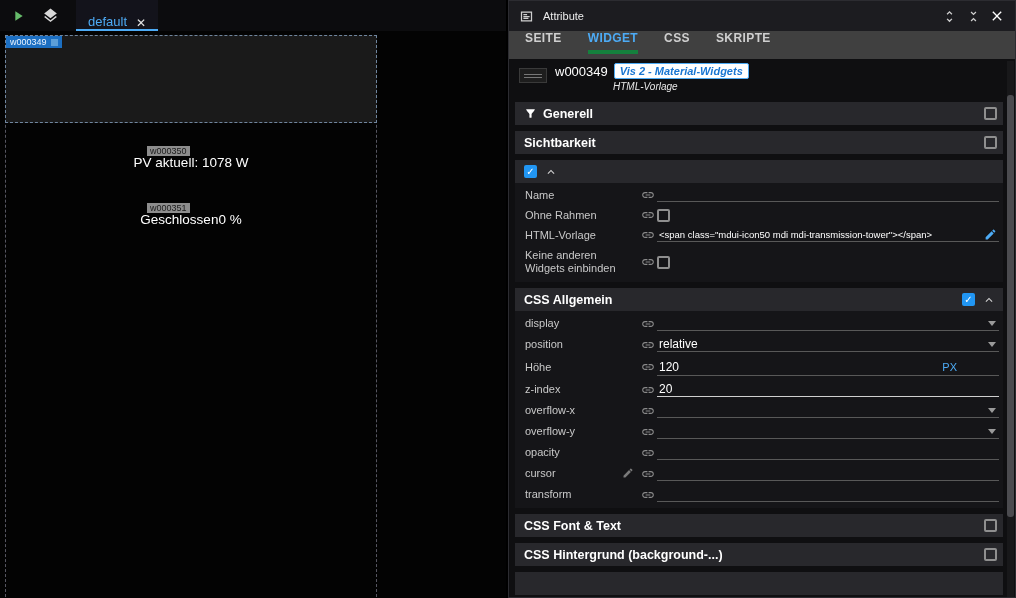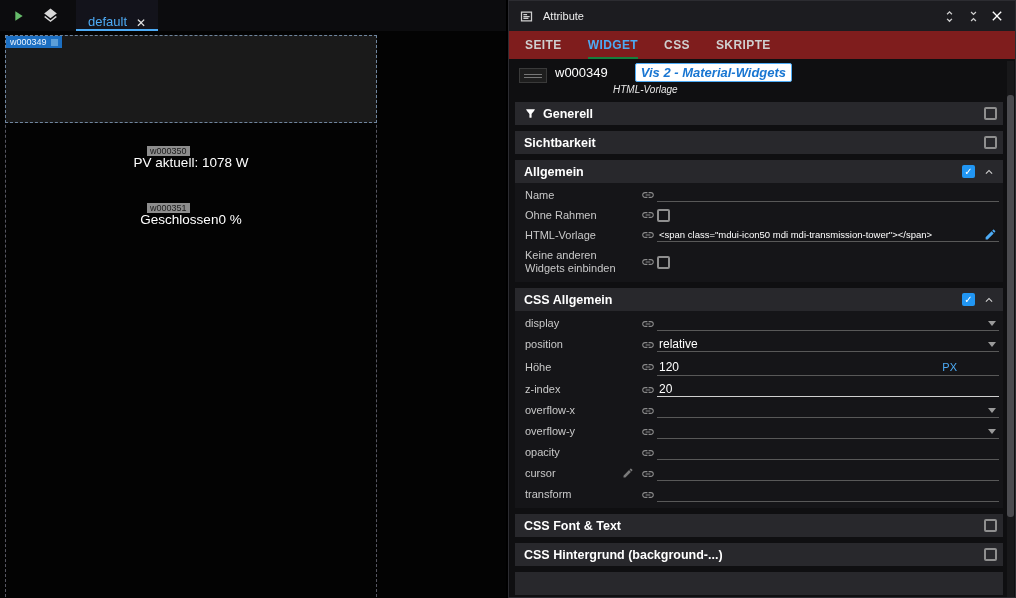--- a/index.html
+++ b/index.html
@@ -27,34 +27,34 @@
   .wchip { position:absolute; left:calc(50% - 44px); top:-9px; background:#8d8d8d;
            color:#1b1b1b; font-size:9px; padding:0 3px; white-space:nowrap; }
 
   
   .panel { position:absolute; left:508px; top:0; width:508px; height:598px;
            background:#0f0f11; border:1px solid #2c2c31; }
   .phead { height:30px; display:flex; align-items:center; padding:0 6px 0 10px; background:#1c1c20; }
   .phead-title { color:#ececec; font-size:11px; margin-left:9px; flex:1; }
   .hbtn { width:24px; height:24px; display:flex; align-items:center; justify-content:center; cursor:pointer; }
 
-  .ptabs { height:28px; display:flex; align-items:flex-end; gap:26px; padding:0 16px; background:#7f1d1d; }
+  .ptabs { height:28px; display:flex; align-items:flex-start; gap:26px; padding:0 16px; background:#404040; }
   .ptab { color:#cfcfcf; font-size:12px; font-weight:bold; letter-spacing:.4px;
           padding-bottom:7px; cursor:pointer; }
-  .ptab.active { color:#4dabf5; border-bottom:2px solid #15803d; padding-bottom:5px; }
+  .ptab.active { color:#4dabf5; border-bottom:4px solid #15803d; padding-bottom:5px; }
 
   .winfo { height:38px; display:flex; padding:4px 8px 0 10px; gap:8px; }
   .wthumb { width:28px; height:15px; margin-top:5px; background:#1e1e1e; border:1px solid #3a3a3a;
             display:flex; flex-direction:column; justify-content:center; gap:2px; padding:0 4px; }
   .wthumb i { display:block; height:1px; background:#777; }
   .winfo-col { display:flex; flex-direction:column; }
   .winfo-row { display:flex; align-items:center; gap:6px; }
   .wid { color:#fff; font-size:13px; }
-  .wbadge { background:#ffffff; color:#1976d2; font-size:13px; font-style:italic; font-weight:bold;
-            padding:1px 5px; border:1px solid #4dabf5; border-radius:2px; white-space:nowrap;margin-left:21px; }
+  .wbadge { background:#ffffff; color:#1976d2; font-size:11px; font-style:italic; font-weight:bold;
+            padding:1px 5px; border:1px solid #4dabf5; border-radius:2px; white-space:nowrap; }
   .wsub { color:#e8e8e8; font-size:10px; font-style:italic; margin:2px 0 0 58px; }
 
   .sections { position:relative; padding:5px 12px 0 6px; }
   .sec { margin-bottom:6px; }
   .sec-h { height:23px; background:#28282c; display:flex; align-items:center;
            padding:0 6px 0 9px; gap:6px; cursor:pointer; }
   .slabel { color:#fff; font-size:12.5px; font-weight:bold; flex:1; }
   .cb { width:13px; height:13px; border:2px solid #8f8f8f; border-radius:2px; cursor:pointer; flex:none; }
   .cb.checked { border:none; background:#2196f3; color:#fff; font-size:10px; line-height:13px;
                 text-align:center; }
@@ -190,21 +190,20 @@
 
     <div class="sec">
       <div class="sec-h">
         <span class="slabel">Sichtbarkeit</span>
         <span class="cb"></span>
       </div>
     </div>
 
     <div class="sec">
       <div class="sec-h">
-        <span class="slabel">Allgemein</span>
         <span class="cb checked">✓</span>
         <span class="chev">
           <svg width="14" height="14" viewBox="0 0 24 24">
               <path fill="#cfcfcf" d="M12 8l-6 6 1.41 1.41L12 10.83l4.59 4.58L18 14z"></path>
             </svg>
         </span>
       </div>
       <div class="sec-fields">
 
         <div class="frow">

